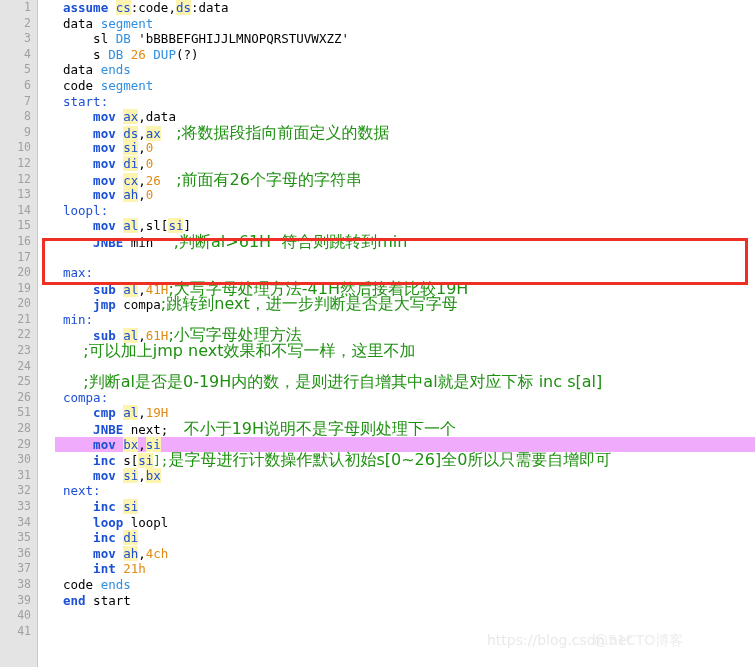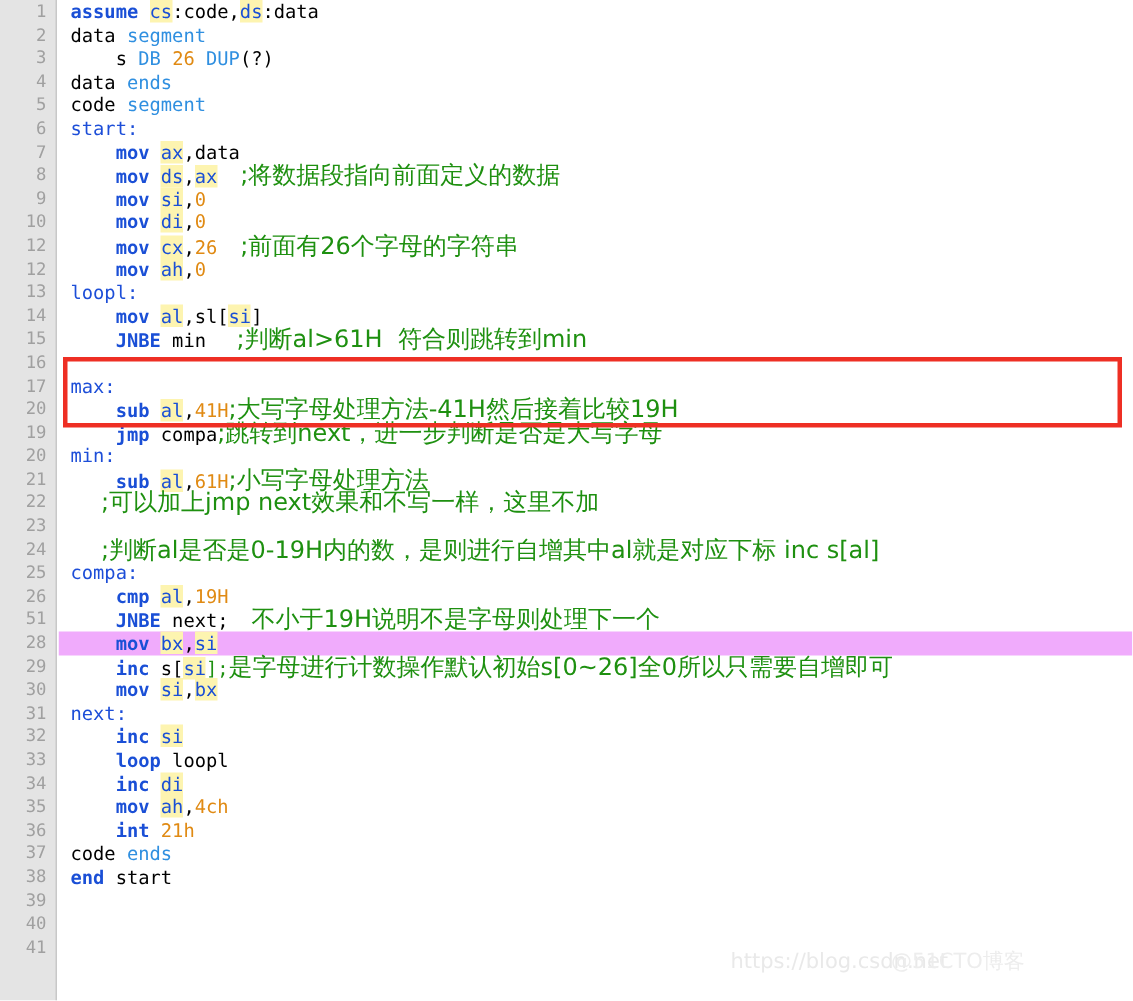--- a/index.html
+++ b/index.html
@@ -57,20 +57,21 @@
   .row {
     position: relative;
     height: 15.6px;
     line-height: 15.6px;
     white-space: pre;
     font-size: 12.5px;
     font-family: "DejaVu Sans Mono", "Liberation Mono", monospace;
     color: #000000;
     padding-left: 8px;
     box-sizing: border-box;
+    margin-left: 16px;
   }
   .row.cur {
     background: #f0abfc;
   }
 
   
   .kw      { color: #1a4fd6; font-weight: bold; }       
   .dir     { color: #2f8fe0; }                          
   .reg     { color: #1a4fd6; background: #fdf4b0; }     
   .num     { color: #e08a13; }                          
@@ -156,20 +157,21 @@
     <div class="ln">40</div>
     <div class="ln">41</div>
   </div>
 
   <div id="code">
 
     <div class="row"><span class="kw">assume</span><span class="plain"> </span><span class="reg">cs</span><span class="plain">:code,</span><span class="reg">ds</span><span class="plain">:data</span></div>
 
     <div class="row"><span class="plain">data </span><span class="dir">segment</span></div>
 
+    <div class="row"><span class="plain">    sl </span><span class="dir">DB</span><span class="str"> 'bBBBEFGHIJJLMNOPQRSTUVWXZZ'</span></div>
 
     <div class="row"><span class="plain">    s </span><span class="dir">DB</span><span class="plain"> </span><span class="num">26</span><span class="plain"> </span><span class="dir">DUP</span><span class="plain">(?)</span></div>
 
     <div class="row"><span class="plain">data </span><span class="dir">ends</span></div>
 
     <div class="row"><span class="plain">code </span><span class="dir">segment</span></div>
 
     <div class="row"><span class="lbl">start:</span></div>
 
     <div class="row"><span class="plain">    </span><span class="kw">mov</span><span class="plain"> </span><span class="reg">ax</span><span class="plain">,data</span></div>

